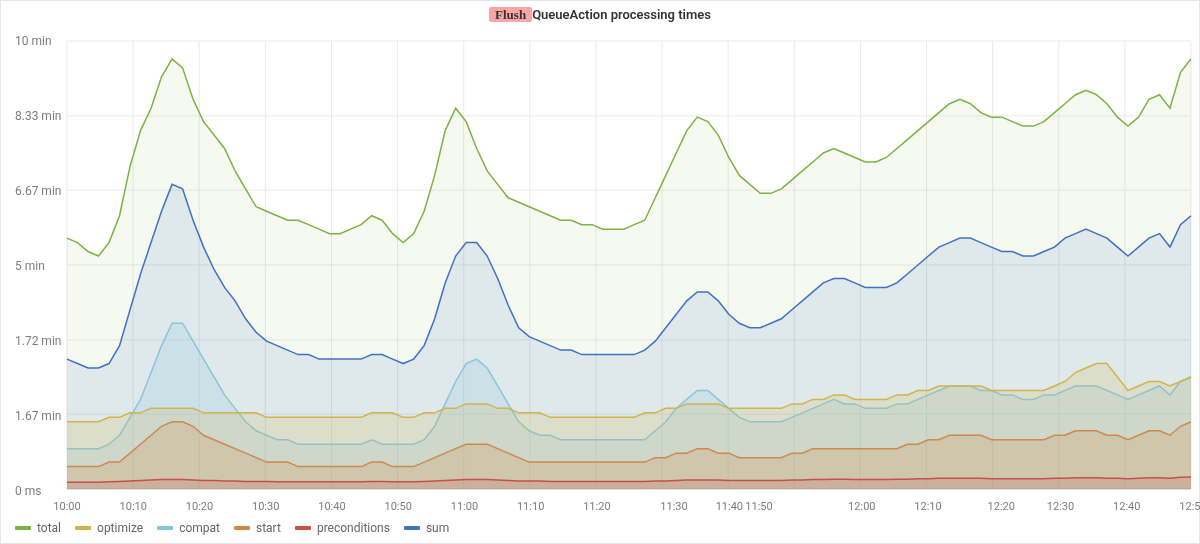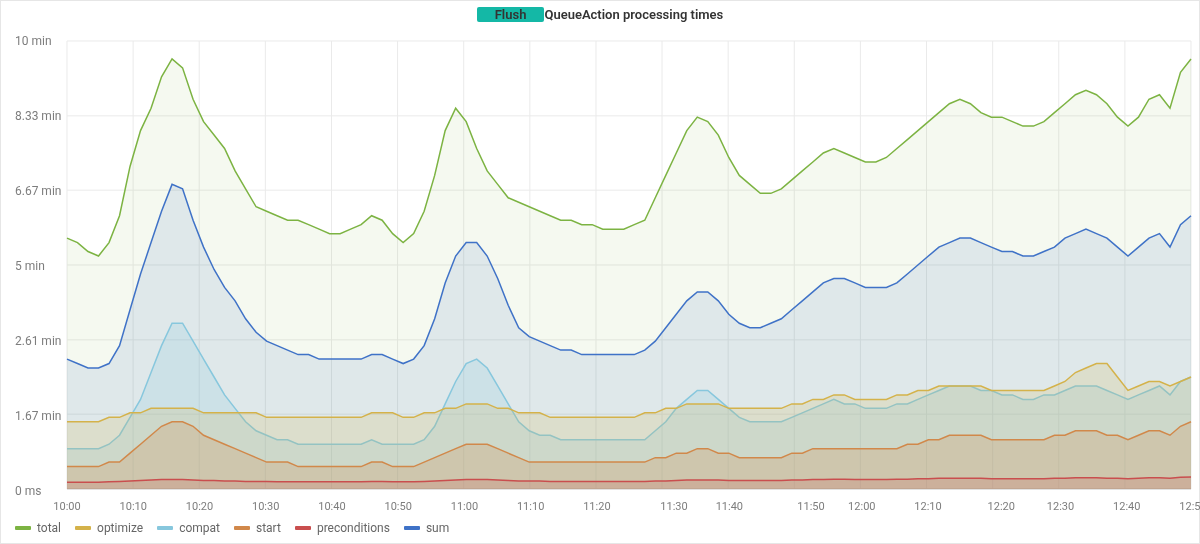--- a/index.html
+++ b/index.html
@@ -20,23 +20,24 @@
   }
   .title {
     width: 100%;
     text-align: center;
     padding-top: 6px;
     font-size: 13px;
     font-weight: 600;
     color: #333;
   }
   .title .hl {
-    background: #14b8a6;
-    padding: 0 18px;
+    background: #fca5a5;
+    padding: 0 6px;
     border-radius: 2px;
+    font-family: Liberation Serif, serif;
   }
   .legend {
     position: absolute;
     left: 14px;
     bottom: 8px;
     display: flex;
     flex-wrap: wrap;
     gap: 14px;
     font-size: 12px;
     color: #666;
@@ -142,40 +143,40 @@
         <path d="M 0 450 L 0.00 427.50 L 10.52 427.50 L 21.05 427.50 L 31.57 427.50 L 42.09 423.00 L 52.62 423.00 L 63.14 414.00 L 73.66 405.00 L 84.19 396.00 L 94.71 387.00 L 105.23 382.50 L 115.76 382.50 L 126.28 387.00 L 136.80 396.00 L 147.33 400.50 L 157.85 405.00 L 168.37 409.50 L 178.90 414.00 L 189.42 418.50 L 199.94 423.00 L 210.47 423.00 L 220.99 423.00 L 231.51 427.50 L 242.04 427.50 L 252.56 427.50 L 263.08 427.50 L 273.61 427.50 L 284.13 427.50 L 294.65 427.50 L 305.18 423.00 L 315.70 423.00 L 326.22 427.50 L 336.75 427.50 L 347.27 427.50 L 357.79 423.00 L 368.32 418.50 L 378.84 414.00 L 389.36 409.50 L 399.89 405.00 L 410.41 405.00 L 420.93 405.00 L 431.46 409.50 L 441.98 414.00 L 452.50 418.50 L 463.03 423.00 L 473.55 423.00 L 484.07 423.00 L 494.60 423.00 L 505.12 423.00 L 515.64 423.00 L 526.17 423.00 L 536.69 423.00 L 547.21 423.00 L 557.74 423.00 L 568.26 423.00 L 578.79 423.00 L 589.31 418.50 L 599.83 418.50 L 610.36 414.00 L 620.88 414.00 L 631.40 409.50 L 641.93 409.50 L 652.45 414.00 L 662.97 414.00 L 673.50 418.50 L 684.02 418.50 L 694.54 418.50 L 705.07 418.50 L 715.59 418.50 L 726.11 414.00 L 736.64 414.00 L 747.16 409.50 L 757.68 409.50 L 768.21 409.50 L 778.73 409.50 L 789.25 409.50 L 799.78 409.50 L 810.30 409.50 L 820.82 409.50 L 831.35 409.50 L 841.87 405.00 L 852.39 405.00 L 862.92 400.50 L 873.44 400.50 L 883.96 396.00 L 894.49 396.00 L 905.01 396.00 L 915.53 396.00 L 926.06 400.50 L 936.58 400.50 L 947.10 400.50 L 957.63 400.50 L 968.15 400.50 L 978.67 400.50 L 989.20 396.00 L 999.72 396.00 L 1010.24 391.50 L 1020.77 391.50 L 1031.29 391.50 L 1041.81 396.00 L 1052.34 396.00 L 1062.86 400.50 L 1073.38 396.00 L 1083.91 391.50 L 1094.43 391.50 L 1104.95 396.00 L 1115.48 387.00 L 1126.00 382.50 L 1126.00 450 Z" fill="rgba(209,136,74,0.22)" stroke="none"></path>
         <path d="M 0.00 427.50 L 10.52 427.50 L 21.05 427.50 L 31.57 427.50 L 42.09 423.00 L 52.62 423.00 L 63.14 414.00 L 73.66 405.00 L 84.19 396.00 L 94.71 387.00 L 105.23 382.50 L 115.76 382.50 L 126.28 387.00 L 136.80 396.00 L 147.33 400.50 L 157.85 405.00 L 168.37 409.50 L 178.90 414.00 L 189.42 418.50 L 199.94 423.00 L 210.47 423.00 L 220.99 423.00 L 231.51 427.50 L 242.04 427.50 L 252.56 427.50 L 263.08 427.50 L 273.61 427.50 L 284.13 427.50 L 294.65 427.50 L 305.18 423.00 L 315.70 423.00 L 326.22 427.50 L 336.75 427.50 L 347.27 427.50 L 357.79 423.00 L 368.32 418.50 L 378.84 414.00 L 389.36 409.50 L 399.89 405.00 L 410.41 405.00 L 420.93 405.00 L 431.46 409.50 L 441.98 414.00 L 452.50 418.50 L 463.03 423.00 L 473.55 423.00 L 484.07 423.00 L 494.60 423.00 L 505.12 423.00 L 515.64 423.00 L 526.17 423.00 L 536.69 423.00 L 547.21 423.00 L 557.74 423.00 L 568.26 423.00 L 578.79 423.00 L 589.31 418.50 L 599.83 418.50 L 610.36 414.00 L 620.88 414.00 L 631.40 409.50 L 641.93 409.50 L 652.45 414.00 L 662.97 414.00 L 673.50 418.50 L 684.02 418.50 L 694.54 418.50 L 705.07 418.50 L 715.59 418.50 L 726.11 414.00 L 736.64 414.00 L 747.16 409.50 L 757.68 409.50 L 768.21 409.50 L 778.73 409.50 L 789.25 409.50 L 799.78 409.50 L 810.30 409.50 L 820.82 409.50 L 831.35 409.50 L 841.87 405.00 L 852.39 405.00 L 862.92 400.50 L 873.44 400.50 L 883.96 396.00 L 894.49 396.00 L 905.01 396.00 L 915.53 396.00 L 926.06 400.50 L 936.58 400.50 L 947.10 400.50 L 957.63 400.50 L 968.15 400.50 L 978.67 400.50 L 989.20 396.00 L 999.72 396.00 L 1010.24 391.50 L 1020.77 391.50 L 1031.29 391.50 L 1041.81 396.00 L 1052.34 396.00 L 1062.86 400.50 L 1073.38 396.00 L 1083.91 391.50 L 1094.43 391.50 L 1104.95 396.00 L 1115.48 387.00 L 1126.00 382.50" fill="none" stroke="#d1884a" stroke-width="1.5" vector-effect="non-scaling-stroke"></path>
         <path d="M 0 450 L 0.00 443.25 L 10.52 443.25 L 21.05 443.25 L 31.57 443.25 L 42.09 442.80 L 52.62 442.35 L 63.14 441.90 L 73.66 441.45 L 84.19 441.00 L 94.71 440.55 L 105.23 440.55 L 115.76 440.55 L 126.28 441.00 L 136.80 441.45 L 147.33 441.45 L 157.85 441.90 L 168.37 441.90 L 178.90 442.35 L 189.42 442.35 L 199.94 442.35 L 210.47 442.80 L 220.99 442.80 L 231.51 442.80 L 242.04 442.80 L 252.56 442.80 L 263.08 442.80 L 273.61 442.80 L 284.13 442.80 L 294.65 442.80 L 305.18 442.35 L 315.70 442.35 L 326.22 442.80 L 336.75 442.80 L 347.27 442.80 L 357.79 442.35 L 368.32 441.90 L 378.84 441.45 L 389.36 441.00 L 399.89 440.55 L 410.41 440.55 L 420.93 440.55 L 431.46 441.00 L 441.98 441.45 L 452.50 441.90 L 463.03 441.90 L 473.55 441.90 L 484.07 442.35 L 494.60 442.35 L 505.12 442.35 L 515.64 442.35 L 526.17 442.35 L 536.69 442.35 L 547.21 442.35 L 557.74 442.35 L 568.26 442.35 L 578.79 442.35 L 589.31 441.90 L 599.83 441.90 L 610.36 441.45 L 620.88 441.00 L 631.40 441.00 L 641.93 441.00 L 652.45 441.00 L 662.97 441.45 L 673.50 441.45 L 684.02 441.45 L 694.54 441.45 L 705.07 441.45 L 715.59 441.45 L 726.11 441.00 L 736.64 441.00 L 747.16 440.55 L 757.68 440.55 L 768.21 440.10 L 778.73 440.10 L 789.25 440.55 L 799.78 440.55 L 810.30 440.55 L 820.82 440.55 L 831.35 440.10 L 841.87 440.10 L 852.39 439.65 L 862.92 439.65 L 873.44 439.20 L 883.96 439.20 L 894.49 439.20 L 905.01 439.20 L 915.53 439.20 L 926.06 439.65 L 936.58 439.65 L 947.10 439.65 L 957.63 439.65 L 968.15 439.65 L 978.67 439.65 L 989.20 439.20 L 999.72 439.20 L 1010.24 438.75 L 1020.77 438.75 L 1031.29 438.75 L 1041.81 439.20 L 1052.34 439.20 L 1062.86 439.65 L 1073.38 439.20 L 1083.91 438.75 L 1094.43 438.75 L 1104.95 439.20 L 1115.48 438.30 L 1126.00 437.85 L 1126.00 450 Z" fill="rgba(201,78,78,0.18)" stroke="none"></path>
         <path d="M 0.00 443.25 L 10.52 443.25 L 21.05 443.25 L 31.57 443.25 L 42.09 442.80 L 52.62 442.35 L 63.14 441.90 L 73.66 441.45 L 84.19 441.00 L 94.71 440.55 L 105.23 440.55 L 115.76 440.55 L 126.28 441.00 L 136.80 441.45 L 147.33 441.45 L 157.85 441.90 L 168.37 441.90 L 178.90 442.35 L 189.42 442.35 L 199.94 442.35 L 210.47 442.80 L 220.99 442.80 L 231.51 442.80 L 242.04 442.80 L 252.56 442.80 L 263.08 442.80 L 273.61 442.80 L 284.13 442.80 L 294.65 442.80 L 305.18 442.35 L 315.70 442.35 L 326.22 442.80 L 336.75 442.80 L 347.27 442.80 L 357.79 442.35 L 368.32 441.90 L 378.84 441.45 L 389.36 441.00 L 399.89 440.55 L 410.41 440.55 L 420.93 440.55 L 431.46 441.00 L 441.98 441.45 L 452.50 441.90 L 463.03 441.90 L 473.55 441.90 L 484.07 442.35 L 494.60 442.35 L 505.12 442.35 L 515.64 442.35 L 526.17 442.35 L 536.69 442.35 L 547.21 442.35 L 557.74 442.35 L 568.26 442.35 L 578.79 442.35 L 589.31 441.90 L 599.83 441.90 L 610.36 441.45 L 620.88 441.00 L 631.40 441.00 L 641.93 441.00 L 652.45 441.00 L 662.97 441.45 L 673.50 441.45 L 684.02 441.45 L 694.54 441.45 L 705.07 441.45 L 715.59 441.45 L 726.11 441.00 L 736.64 441.00 L 747.16 440.55 L 757.68 440.55 L 768.21 440.10 L 778.73 440.10 L 789.25 440.55 L 799.78 440.55 L 810.30 440.55 L 820.82 440.55 L 831.35 440.10 L 841.87 440.10 L 852.39 439.65 L 862.92 439.65 L 873.44 439.20 L 883.96 439.20 L 894.49 439.20 L 905.01 439.20 L 915.53 439.20 L 926.06 439.65 L 936.58 439.65 L 947.10 439.65 L 957.63 439.65 L 968.15 439.65 L 978.67 439.65 L 989.20 439.20 L 999.72 439.20 L 1010.24 438.75 L 1020.77 438.75 L 1031.29 438.75 L 1041.81 439.20 L 1052.34 439.20 L 1062.86 439.65 L 1073.38 439.20 L 1083.91 438.75 L 1094.43 438.75 L 1104.95 439.20 L 1115.48 438.30 L 1126.00 437.85" fill="none" stroke="#c94e4e" stroke-width="1.5" vector-effect="non-scaling-stroke"></path>
       </svg>
   </div>
 
   <div id="y-axis-labels">
       <div class="y-axis-label" style="top: 490px;">0 ms</div>
       <div class="y-axis-label" style="top: 414.85px;">1.67 min</div>
-      <div class="y-axis-label" style="top: 340.15px;">2.61 min</div>
+      <div class="y-axis-label" style="top: 340.15px;">1.72 min</div>
       <div class="y-axis-label" style="top: 265px;">5 min</div>
       <div class="y-axis-label" style="top: 189.85px;">6.67 min</div>
       <div class="y-axis-label" style="top: 115.15px;">8.33 min</div>
       <div class="y-axis-label" style="top: 40px;">10 min</div>
     </div>
 
   <div id="x-axis-labels">
       <div class="x-axis-label" style="left: 66px;">10:00</div>
       <div class="x-axis-label" style="left: 132.235px;">10:10</div>
       <div class="x-axis-label" style="left: 198.471px;">10:20</div>
       <div class="x-axis-label" style="left: 264.706px;">10:30</div>
       <div class="x-axis-label" style="left: 330.941px;">10:40</div>
       <div class="x-axis-label" style="left: 397.176px;">10:50</div>
       <div class="x-axis-label" style="left: 463.412px;">11:00</div>
       <div class="x-axis-label" style="left: 529.647px;">11:10</div>
       <div class="x-axis-label" style="left: 595.882px;">11:20</div>
       <div class="x-axis-label" style="left: 673px;">11:30</div>
       <div class="x-axis-label" style="left: 728.353px;">11:40</div>
-      <div class="x-axis-label" style="left: 810px;">11:50</div>
+      <div class="x-axis-label" style="left: 758px;">11:50</div>
       <div class="x-axis-label" style="left: 860.824px;">12:00</div>
       <div class="x-axis-label" style="left: 927.059px;">12:10</div>
       <div class="x-axis-label" style="left: 993.294px; margin-left: 7px;">12:20</div>
       <div class="x-axis-label" style="left: 1059.53px;">12:30</div>
       <div class="x-axis-label" style="left: 1125.76px;">12:40</div>
       <div class="x-axis-label" style="left: 1192px;">12:50</div>
     </div>
 
   <div class="legend" id="legend">
       <div class="legend-item">

